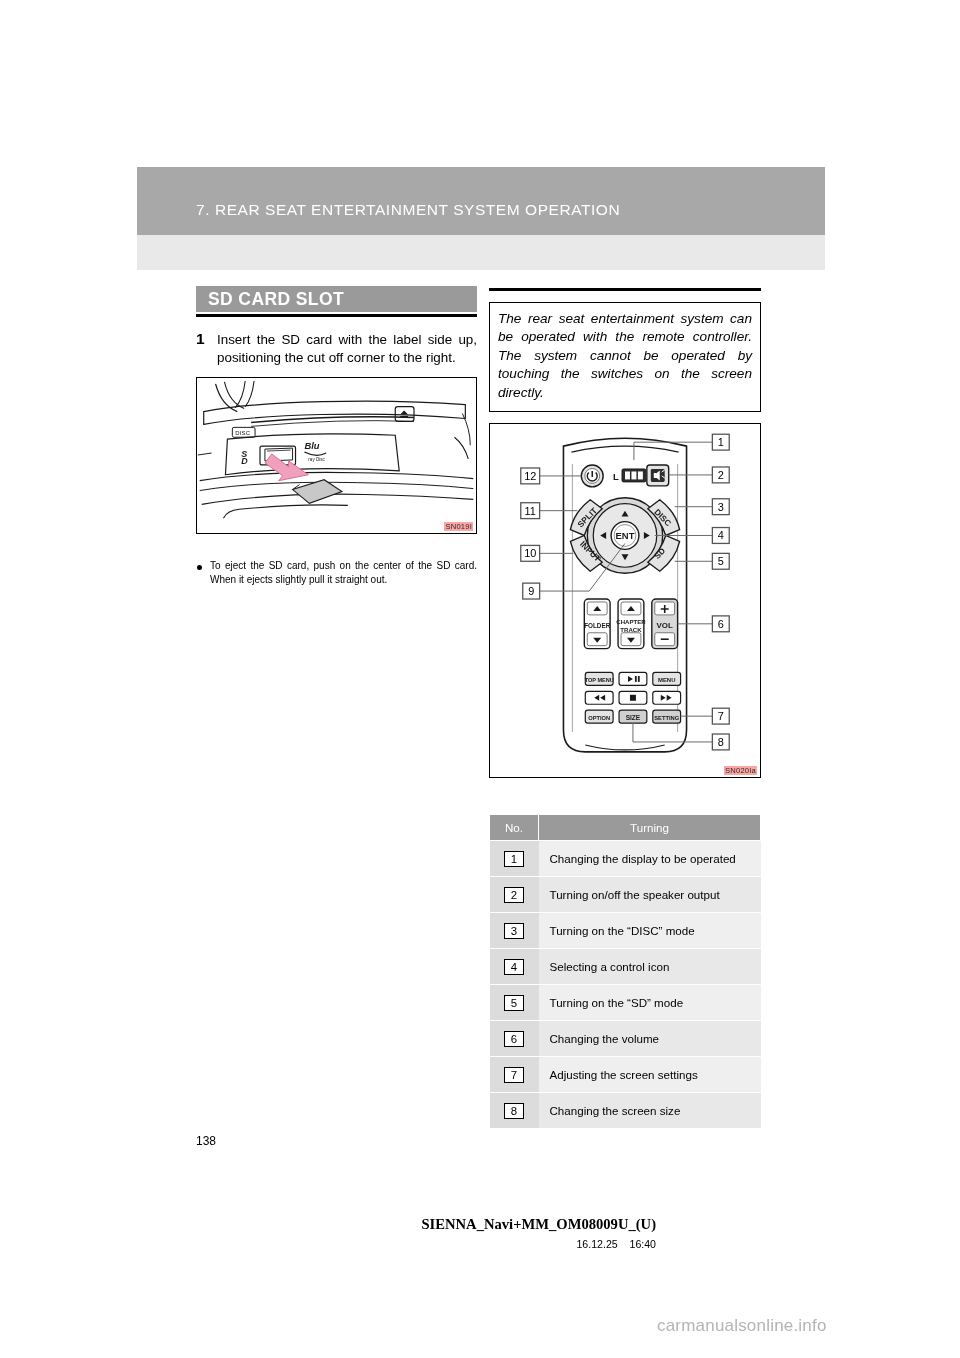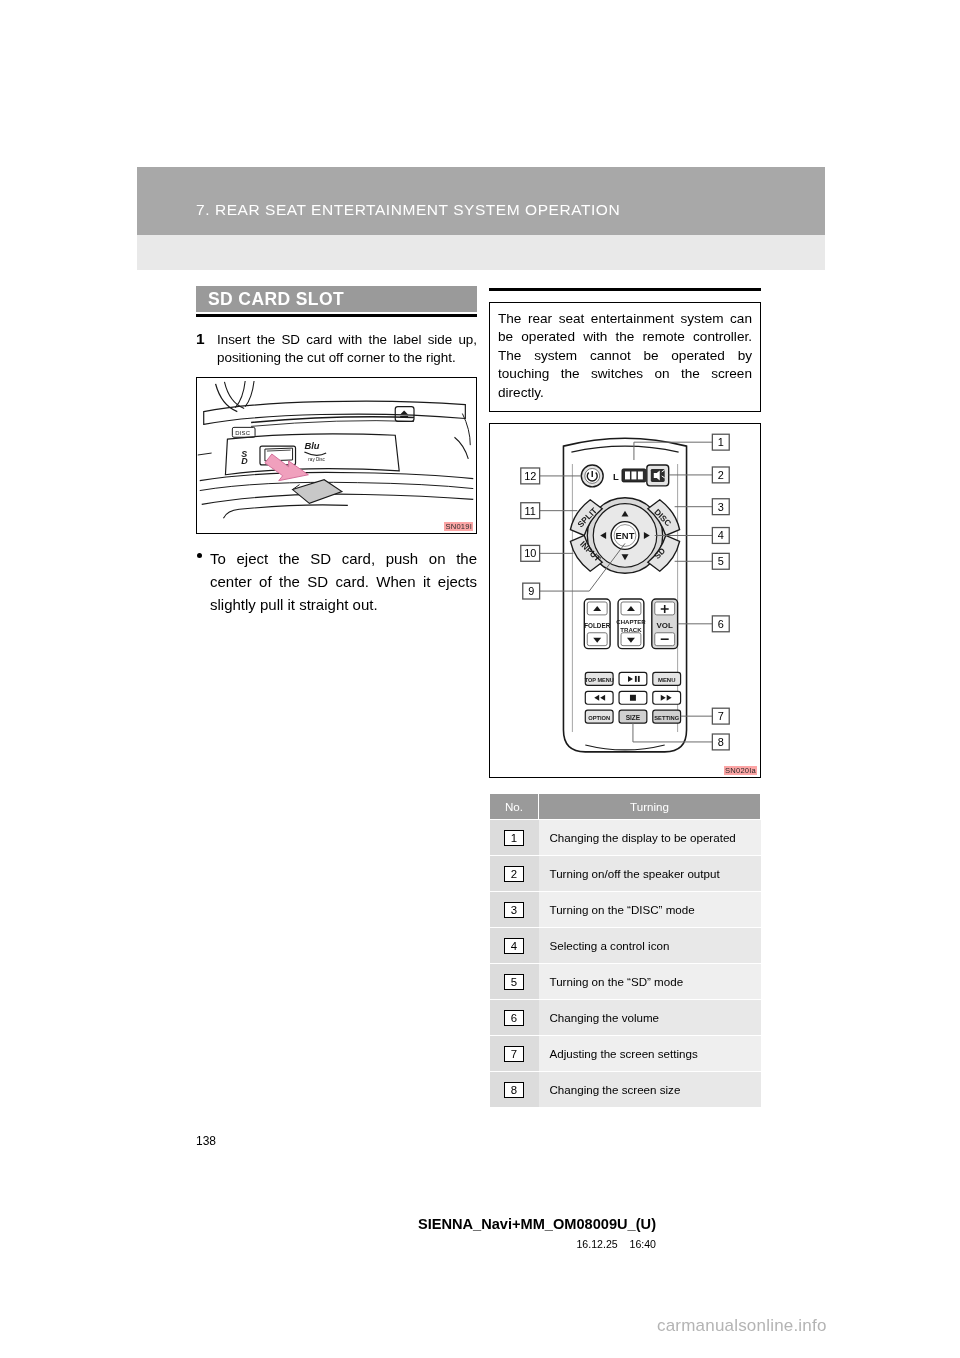--- a/index.html
+++ b/index.html
@@ -47,22 +47,22 @@
   .step{
     position:relative;margin-top:14px;padding-left:21px;
     font-size:13.4px;line-height:17.5px;color:#000;
     text-align:justify;
   }
   .step-num{
     position:absolute;left:0;top:-1px;
     font-size:15.5px;font-weight:bold;
   }
   .bullet{
-    position:relative;margin-top:13px;padding-left:14px;
-    font-size:15px;line-height:23px;color:#000;text-align:justify;
+    position:relative;margin-top:25px;padding-left:14px;
+    font-size:10px;line-height:14px;color:#000;text-align:justify;
   }
   .bullet:before{
     content:"";position:absolute;left:1px;top:6px;
     width:5px;height:5px;border-radius:50%;background:#000;
   }
 
   
   .fig{
     position:relative;border:1px solid #000;background:#fff;
     margin-top:11px;box-sizing:border-box;
@@ -70,26 +70,26 @@
   .fig-code{
     position:absolute;right:3px;bottom:2px;
     font-size:7.6px;color:#2b2b2b;letter-spacing:.2px;
     background:#fca5a5;padding:0 1px;
   }
 
   
   .notebox{
     border:1.6px solid #000;box-sizing:border-box;
     margin-top:11px;padding:7px 8px 9px 8px;
-    font-size:13.6px;line-height:18.4px;text-align:justify;
+    font-size:13.6px;line-height:18.4px;text-align:justify;font-style:italic;
   }
 
   
   table.fn{
-    border-collapse:collapse;width:272px;margin-top:15px;
+    border-collapse:collapse;width:272px;margin-top:36px;
     table-layout:fixed;
   }
   table.fn th{
     background:#9a9a9a;color:#fff;font-weight:normal;
     font-size:11.6px;height:23px;border:1px solid #fff;
   }
   table.fn th.no{width:46px;}
   table.fn td{
     border-bottom:1px solid #ffffff;
     background:#ededed;height:33px;vertical-align:middle;
@@ -108,21 +108,21 @@
     font-family:"Liberation Sans", sans-serif;
   }
 
   
   .pageno{
     position:absolute;left:196px;top:1134px;
     font-size:12px;color:#000;
   }
   .foot-main{
     position:absolute;right:204px;top:1216px;
-    font-size:14.6px;font-weight:bold;color:#000;white-space:nowrap;
+    font-size:14.6px;font-weight:bold;color:#000;white-space:nowrap;font-family:Liberation Serif, serif;
   }
   .foot-sub{
     position:absolute;right:204px;top:1238px;
     font-size:10.6px;color:#000;white-space:nowrap;
   }
   .watermark{
     position:absolute;left:657px;top:1316px;
     font-size:17px;color:#b4b4b4;letter-spacing:.2px;white-space:nowrap;
   }
 </style>

